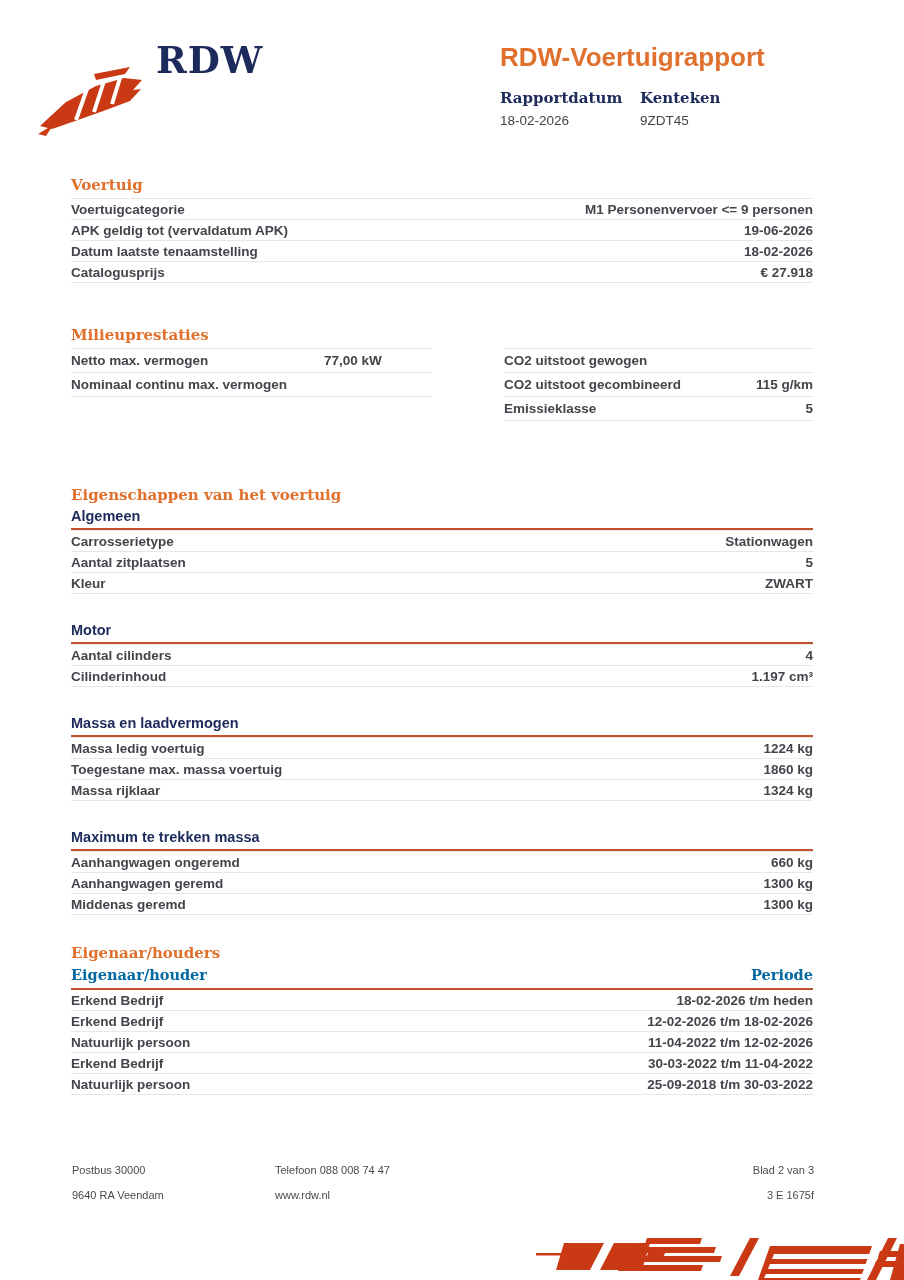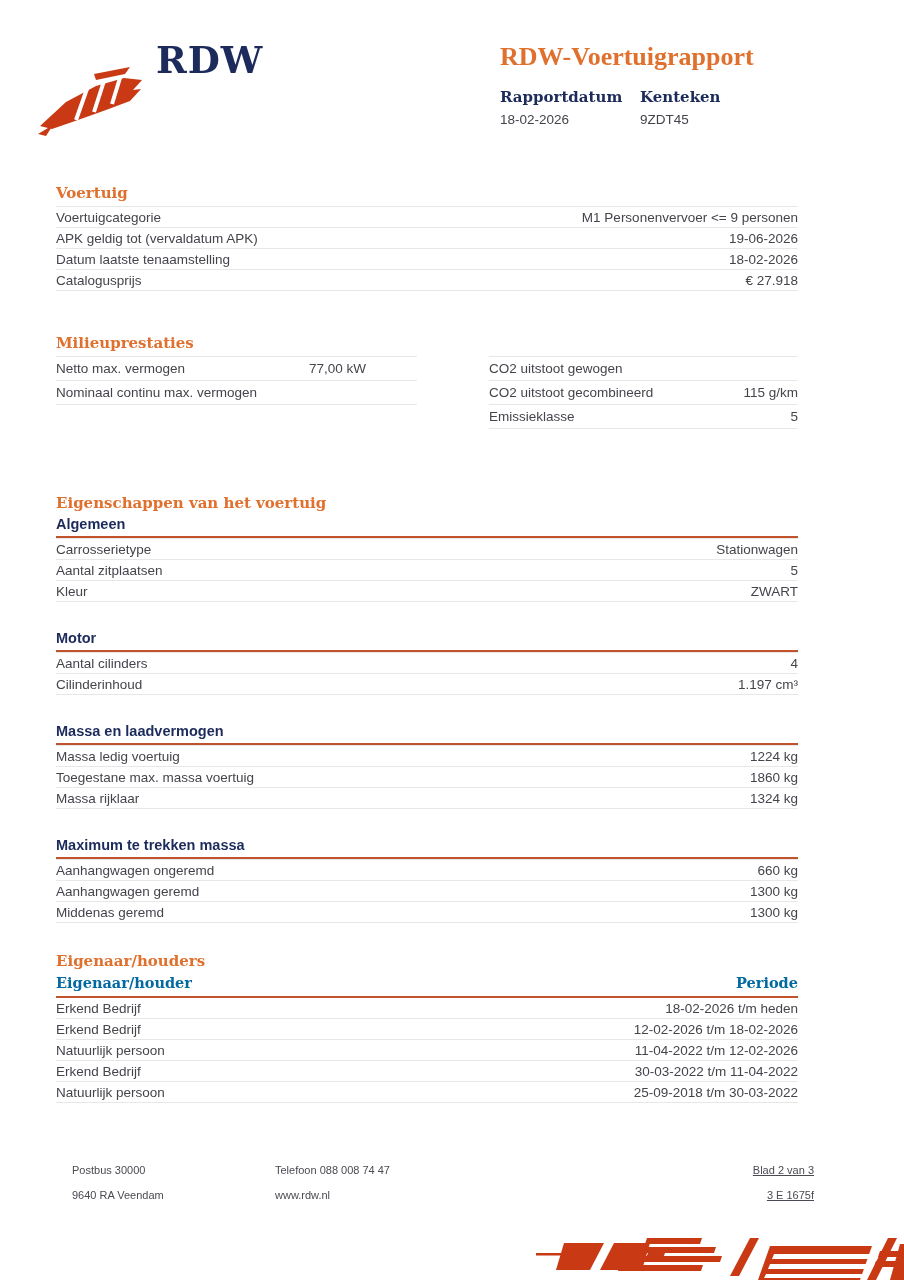--- a/index.html
+++ b/index.html
@@ -11,42 +11,42 @@
   }
   
   .logo-svg { position:absolute; left:36px; top:54px; }
   .brand-text {
     position:absolute; left:156px; top:38px;
     font-family:"DejaVu Serif", serif; font-weight:bold;
     font-size:37px; color:#1c2b5b; letter-spacing:1px;
   }
   .title-block { position:absolute; left:500px; top:42px; width:340px; }
   .doc-title {
-    font-family:Liberation Serif, serif; font-weight:bold;
+    font-family:Liberation Sans, sans-serif; font-weight:bold;
     font-size:26px; color:#e0702d; white-space:nowrap;
   }
   .meta-row { display:flex; margin-top:16px; }
   .meta-col1 { width:140px; }
   .meta-label {
     font-family:"DejaVu Serif", serif; font-weight:bold;
     font-size:15px; color:#1c2b5b;
   }
   .meta-value { font-size:13.5px; margin-top:6px; color:#44444c; }
 
   
-  .section { position:absolute; left:56px; width:742px;margin-top:8px; }
+  .section { position:absolute; left:71px; width:742px; }
   .sec-title {
     font-family:"DejaVu Serif", serif; font-weight:bold;
     font-size:15px; color:#e0702d; height:18px; margin-bottom:4px;
   }
   .rows { border-top:1px solid #e7e7e7; }
   .row {
     display:flex; justify-content:space-between; align-items:center;
     height:21px; border-bottom:1px solid #e7e7e7;
-    font-size:13.5px; color:#44444c;
+    font-size:13.5px; color:#44444c;font-weight:bold;
   }
   .row .lbl { text-align:left; }
   .row .val { text-align:right; white-space:nowrap; }
 
   
   .milieu-cols { display:flex; }
   .milieu-left  { width:361px; margin-right:72px; }
   .milieu-right { flex:1; }
   .milieu-left .row { display:grid; grid-template-columns:253px 1fr; height:24px; }
   .milieu-left .row .val { text-align:left; }
@@ -68,21 +68,21 @@
     font-size:14.5px; color:#0369a1;
     padding-bottom:5px; border-bottom:2px solid #c0522c;
   }
 
   
   .footer {
     position:absolute; left:72px; top:1164px; width:742px;
     display:grid; grid-template-columns:203px 1fr auto;
     grid-row-gap:13px; font-size:11px; color:#4a4a52;
   }
-  .footer .r { text-align:right;text-decoration:underline; }
+  .footer .r { text-align:right; }
 
   
   .bottom-art { position:absolute; right:0; bottom:0; }
 </style>
 </head>
 <body>
 
 <div class="page">
 
   <svg class="logo-svg" width="118" height="86" viewBox="0 0 118 86">

